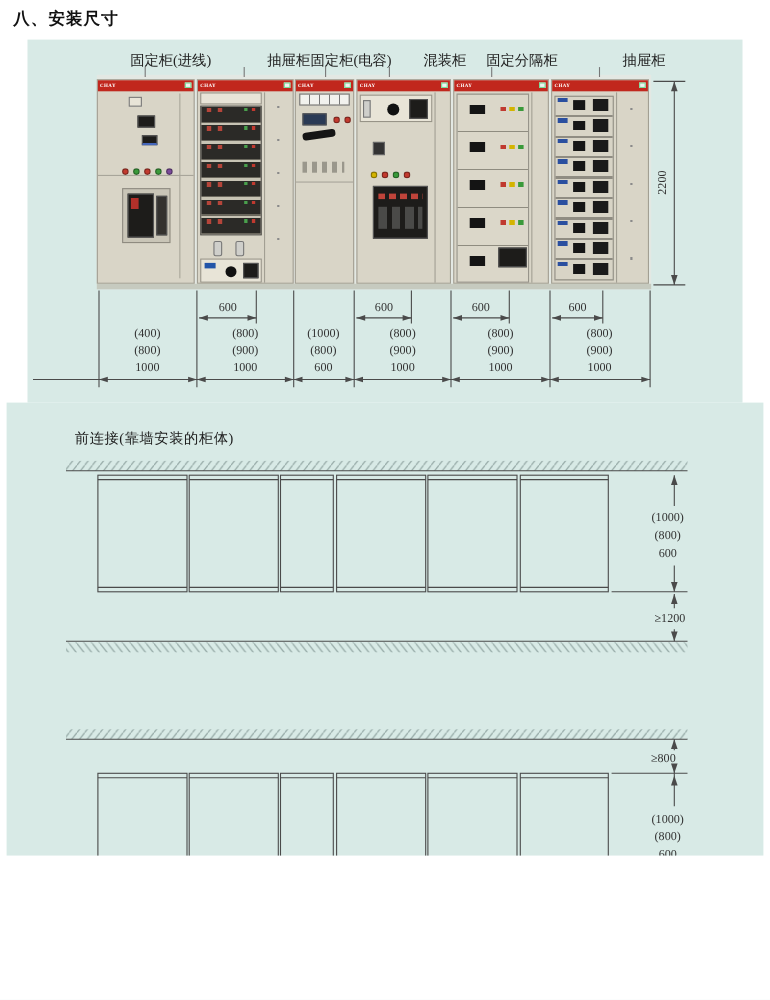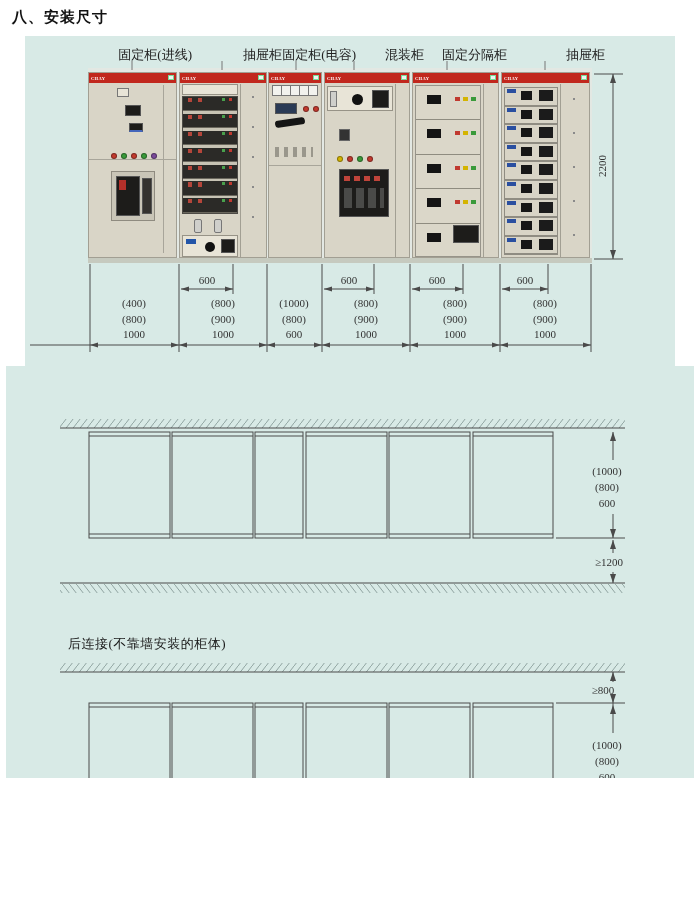--- a/index.html
+++ b/index.html
@@ -358,28 +358,28 @@
     <div>(800)</div>
     <div>(900)</div>
     <div>1000</div>
   </div>
   <div class="num stack" style="left:510px;top:296px;width:70px">
     <div>(800)</div>
     <div>(900)</div>
     <div>1000</div>
   </div>
 
+  <div class="sechead" style="top:390px">前连接(靠墙安装的柜体)</div>
   <div class="num stack2" style="left:578px;top:463px;width:58px">
     <div>(1000)</div>
     <div>(800)</div>
     <div>600</div>
   </div>
   <div class="num" style="left:586px;top:556px;width:46px">≥1200</div>
 
-  <div class="sechead" style="top:635px">后连接(不靠墙安装的柜体)</div>
   <div class="num" style="left:582px;top:684px;width:42px">≥800</div>
   <div class="num stack2" style="left:578px;top:737px;width:58px">
     <div>(1000)</div>
     <div>(800)</div>
     <div>600</div>
   </div>
   <div class="num" style="left:586px;top:829px;width:46px">≥1200</div>
 
 </div>
 

